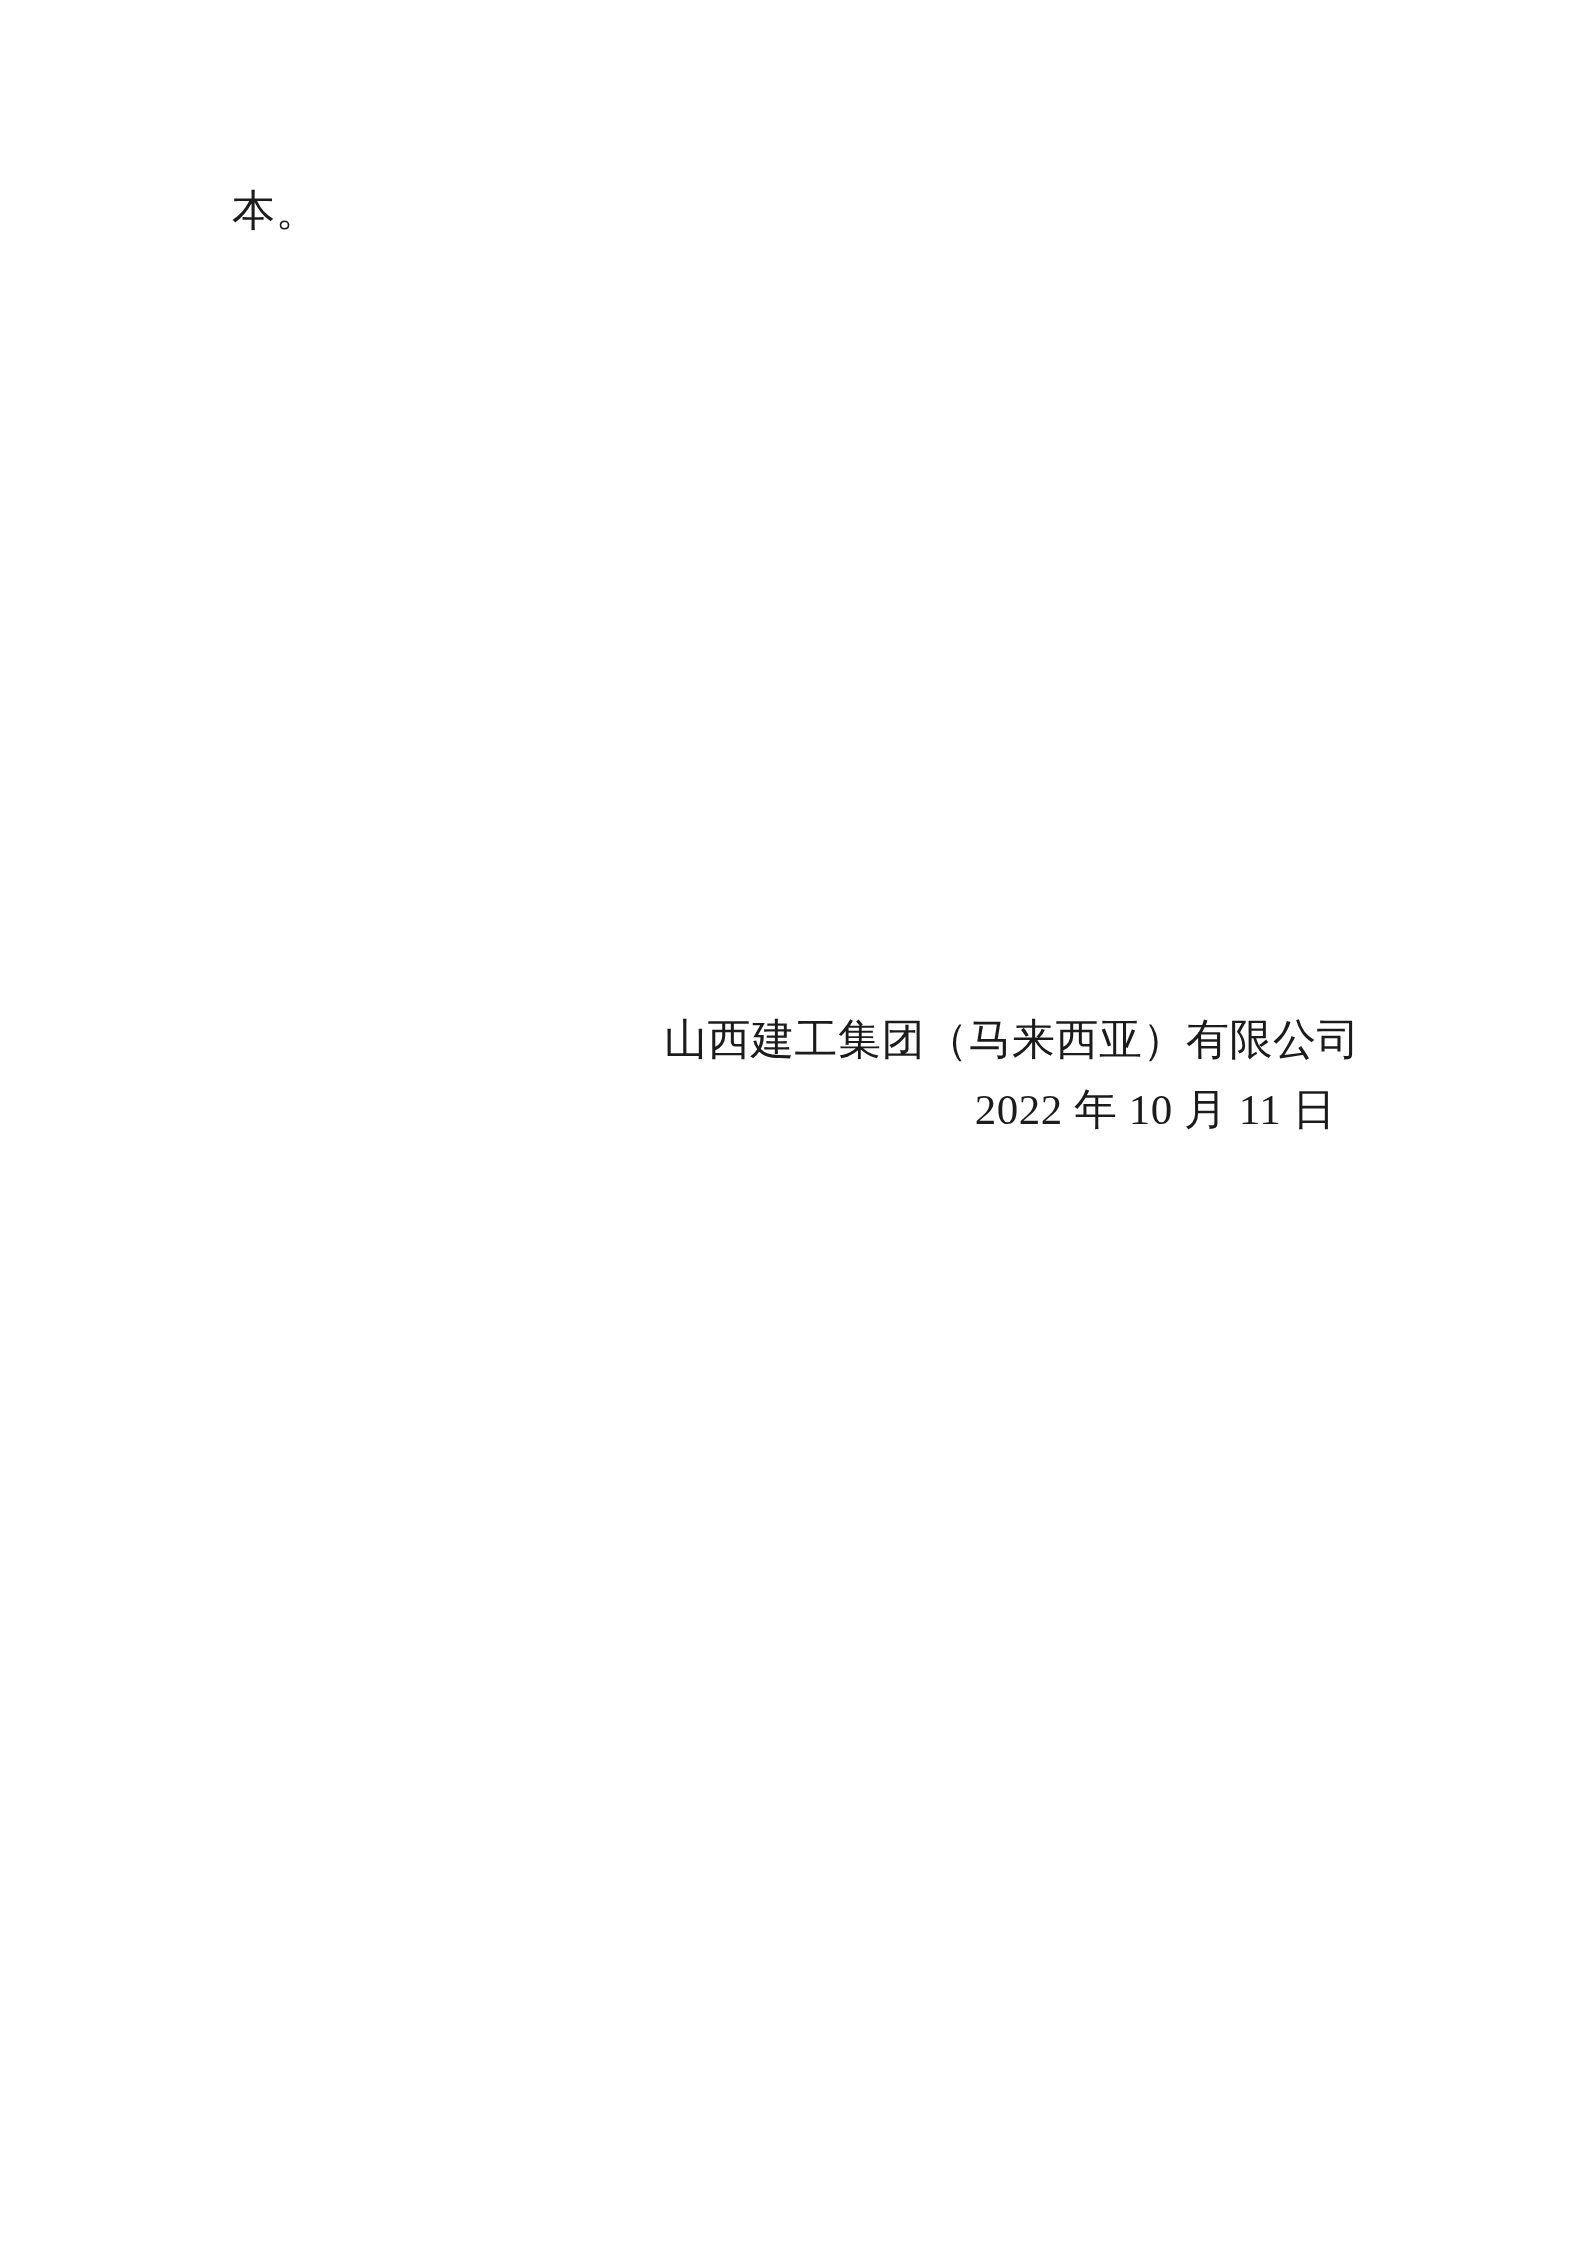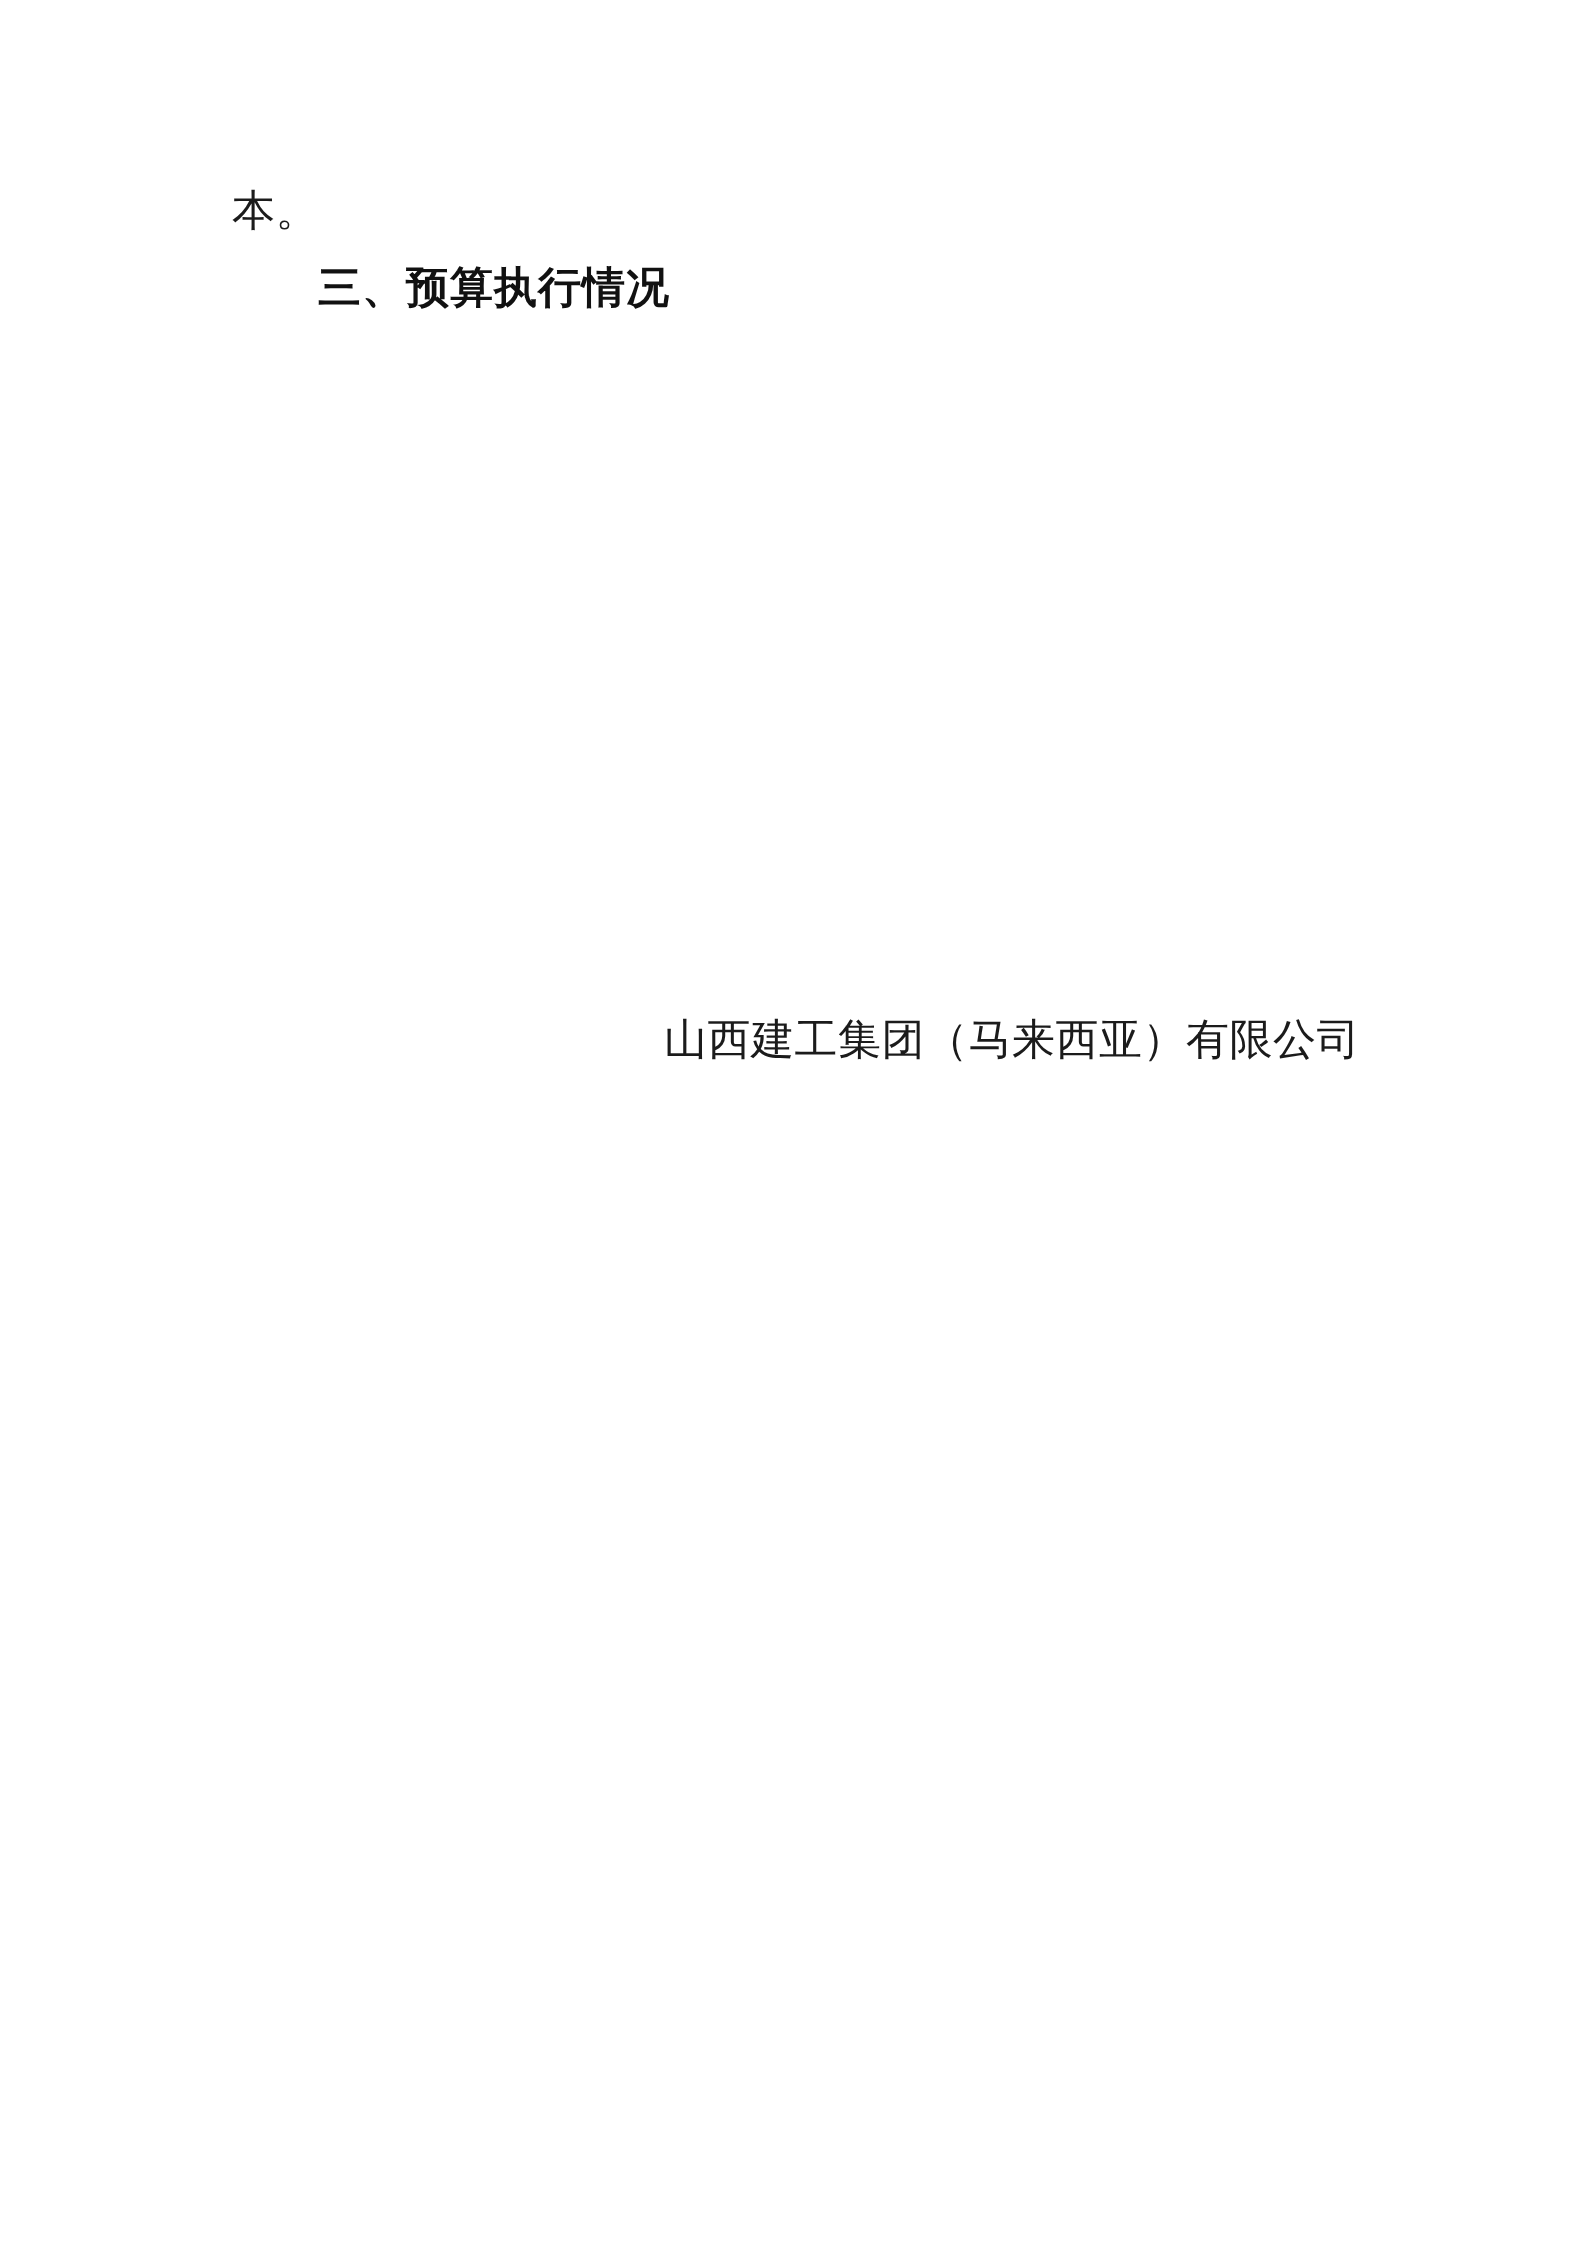--- a/index.html
+++ b/index.html
@@ -79,22 +79,22 @@
 
 <div class="page">
 
   <div class="content">
 
     <p class="para">本。</p>
 
 
     <div class="spacer-small"></div>
 
-    <h2 class="heading">三、预算执行情况</h2>
 
 
   </div>
 
   <div class="signature-block">
     <div class="sig-line">山西建工集团（马来西亚）有限公司</div>
+    <div class="sig-date">2022 年 10 月 11 日</div>
   </div>
 
 </div>
 
 </body></html>

